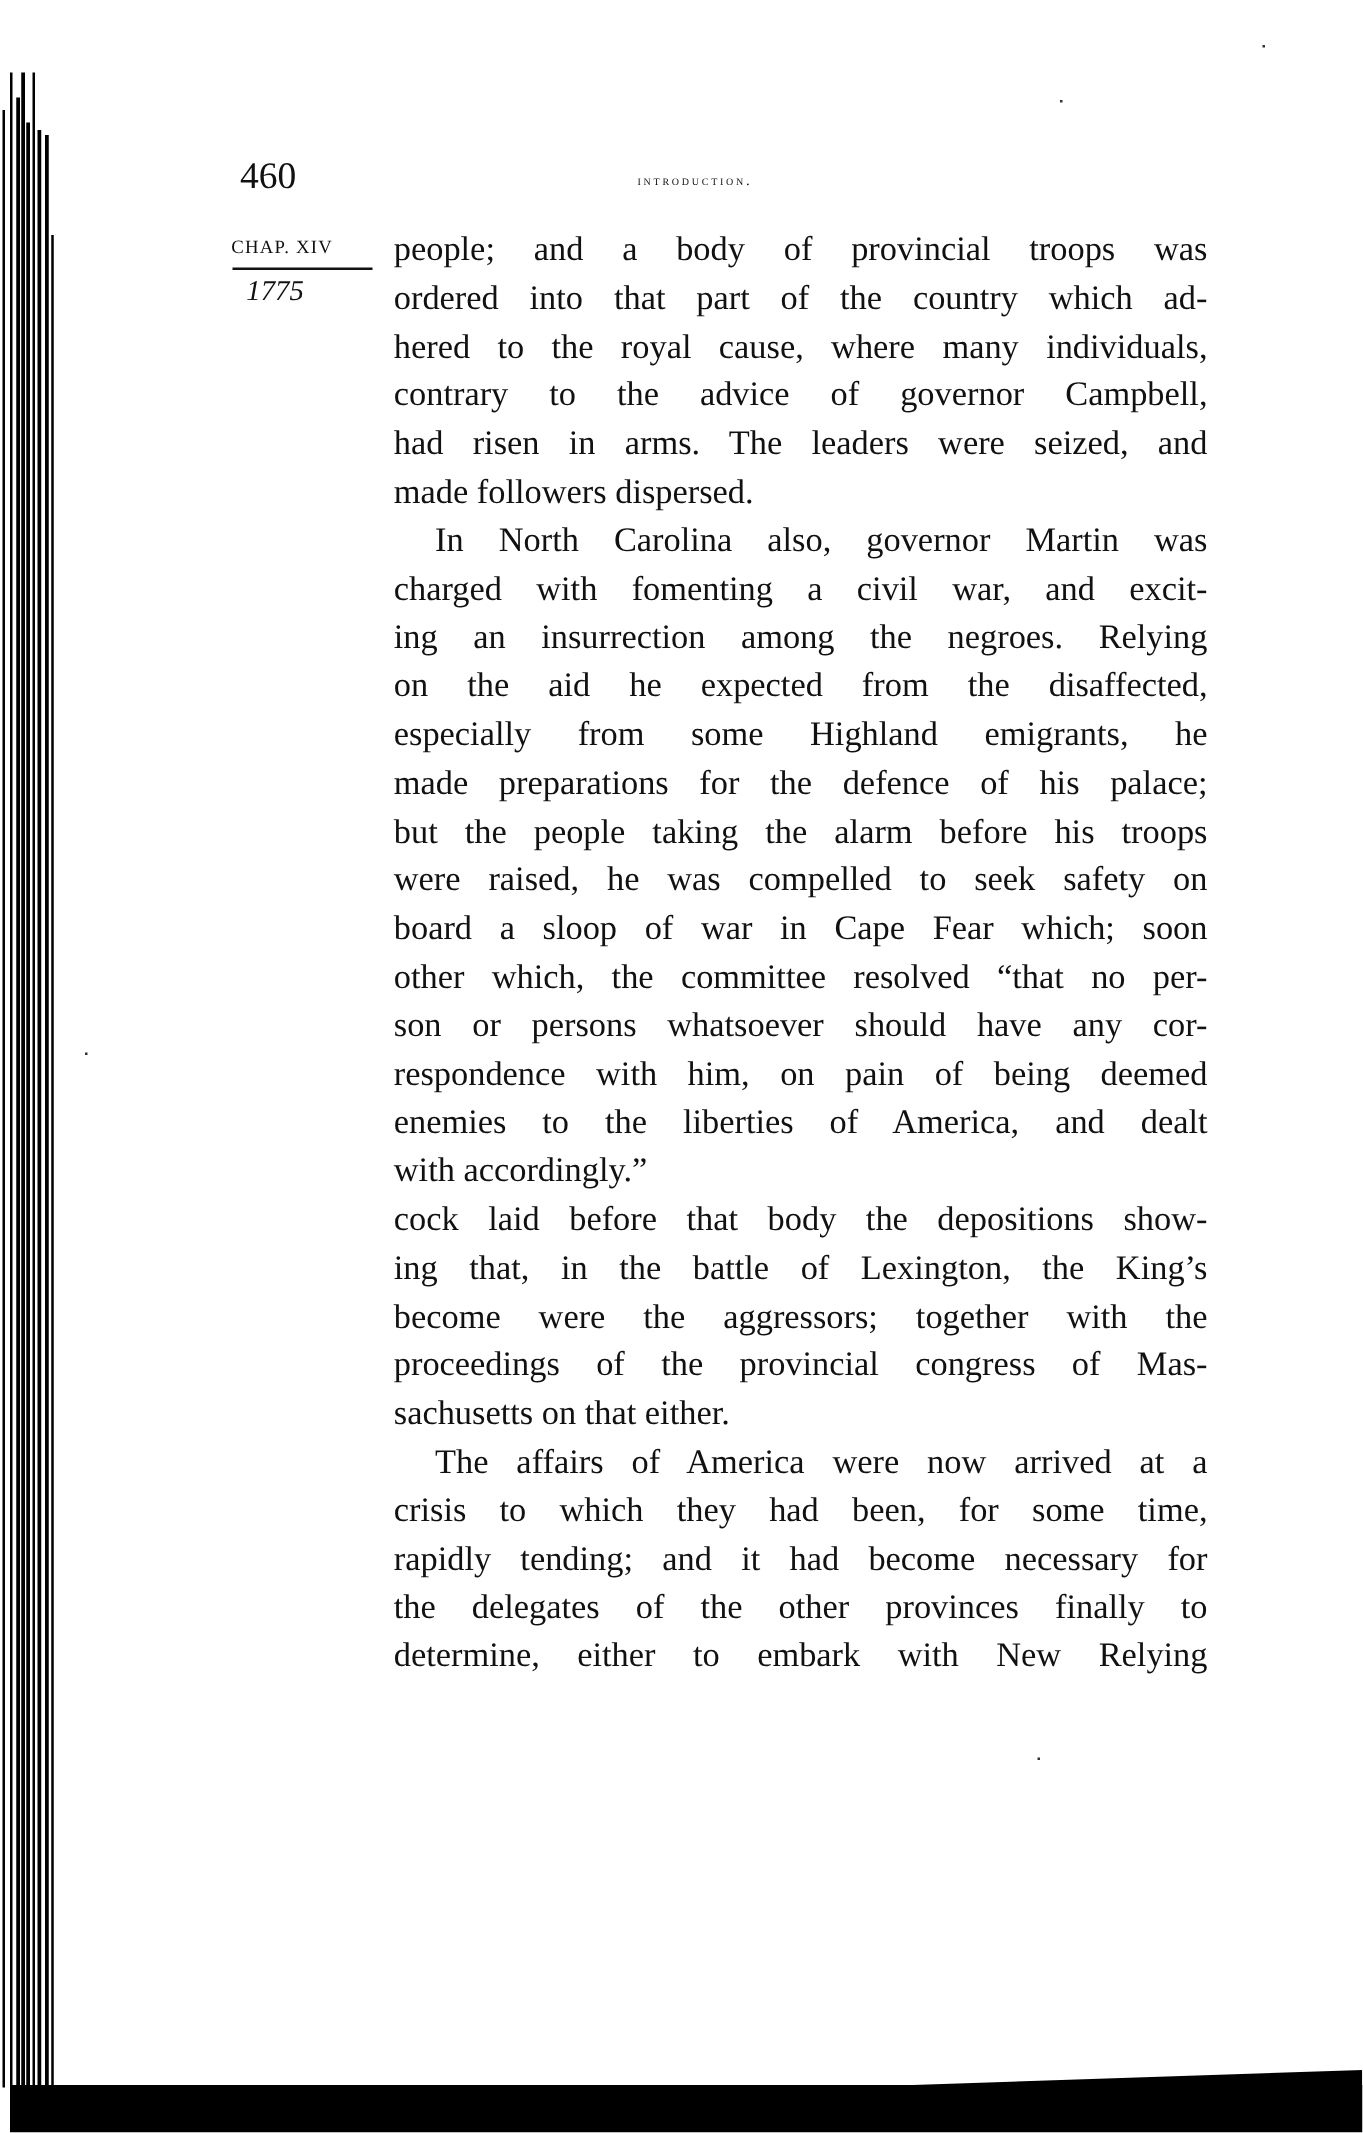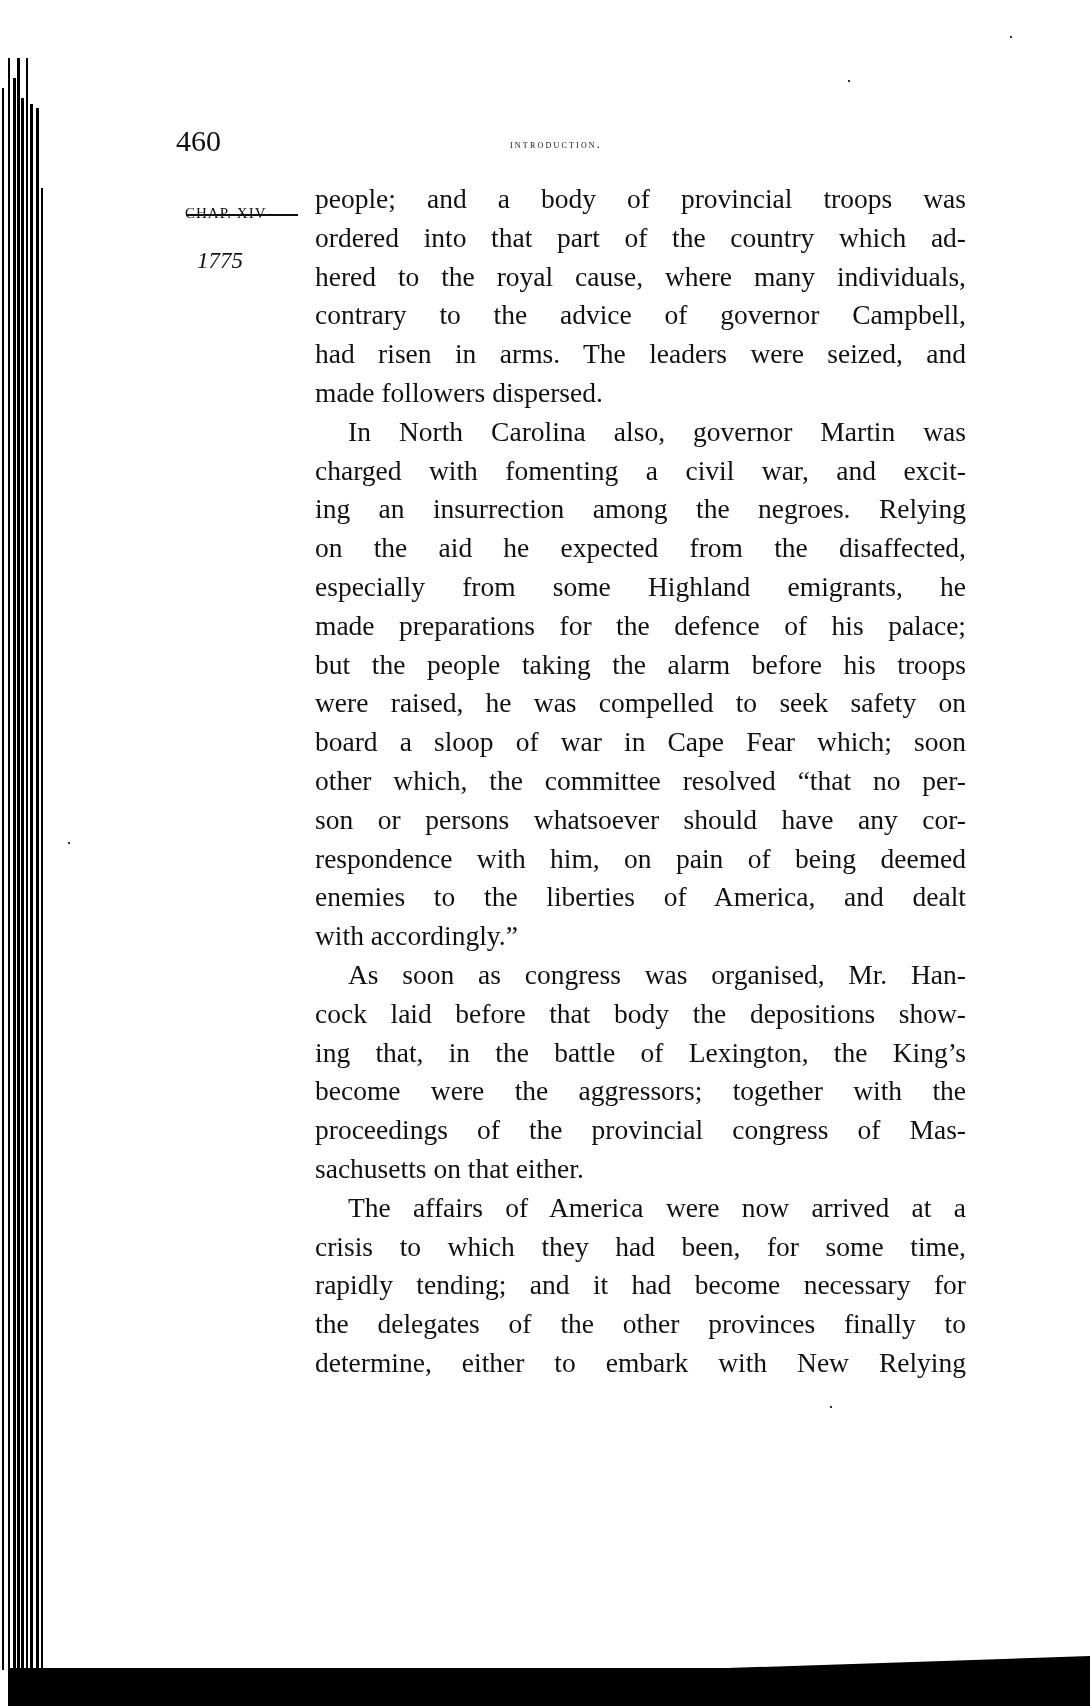--- a/index.html
+++ b/index.html
@@ -7,26 +7,26 @@
   .page { position:absolute; left:0; top:0; width:1090px; height:1706px; background:#ffffff; color:#111; font-family:"Liberation Serif","DejaVu Serif",serif; }
 
   
   .binding { position:absolute; left:0; top:58px; width:46px; height:1612px; }
   .binding span { position:absolute; top:0; bottom:0; background:#000; }
 
   
   .bottom-bar { position:absolute; left:8px; right:0; bottom:0; height:38px; background:#000; }
   .bottom-bar-wedge { position:absolute; right:0; bottom:36px; width:420px; height:14px; background:#000; clip-path:polygon(0 100%, 100% 0, 100% 100%); }
 
-  .page-number { position:absolute; left:176px; top:124px; font-size:30px; letter-spacing:0; }
+  .page-number { position:absolute; left:192px; top:124px; font-size:30px; letter-spacing:0; }
   .running-head { position:absolute; left:510px; top:137px; font-size:12px; letter-spacing:2.2px; font-variant:small-caps; text-transform:lowercase; }
   .running-head::first-letter { }
-  .chap-label { position:absolute; left:185px; top:190px; font-size:17px; letter-spacing:1px; text-transform:uppercase; font-size:15px;margin-top:15px; }
+  .chap-label { position:absolute; left:185px; top:190px; font-size:17px; letter-spacing:1px; text-transform:uppercase; font-size:15px; }
   .chap-rule { position:absolute; left:186px; top:214px; width:112px; height:2px; background:#111; }
-  .year { position:absolute; left:197px; top:220px; font-size:23px; font-style:italic;margin-top:28px; }
+  .year { position:absolute; left:197px; top:220px; font-size:23px; font-style:italic; }
 
   .body-text { position:absolute; left:315px; top:180px; width:651px; font-size:27.5px; line-height:38.8px; }
   .line { display:block; white-space:nowrap; text-align:justify; text-align-last:justify; height:38.8px; }
   .line.last { text-align-last:left; }
   .line.indent { padding-left:33px; }
 
   .speck { position:absolute; width:2px; height:2px; background:#333; }
 </style>
 </head>
 <body>
@@ -76,21 +76,20 @@
       <span class="line">but the people taking the alarm before his troops</span>
       <span class="line">were raised, he was compelled to seek safety on</span>
       <span class="line">board a sloop of war in Cape Fear which; soon</span>
       <span class="line">other which, the committee resolved “that no per-</span>
       <span class="line">son or persons whatsoever should have any cor-</span>
       <span class="line">respondence with him, on pain of being deemed</span>
       <span class="line">enemies to the liberties of America, and dealt</span>
       <span class="line last">with accordingly.”</span>
     </div>
     <div>
-      <span class="line indent">As soon as congress was organised, Mr. Han-</span>
       <span class="line">cock laid before that body the depositions show-</span>
       <span class="line">ing that, in the battle of Lexington, the King’s</span>
       <span class="line">become were the aggressors; together with the</span>
       <span class="line">proceedings of the provincial congress of Mas-</span>
       <span class="line last">sachusetts on that either.</span>
     </div>
     <div>
       <span class="line indent">The affairs of America were now arrived at a</span>
       <span class="line">crisis to which they had been, for some time,</span>
       <span class="line">rapidly tending; and it had become necessary for</span>

